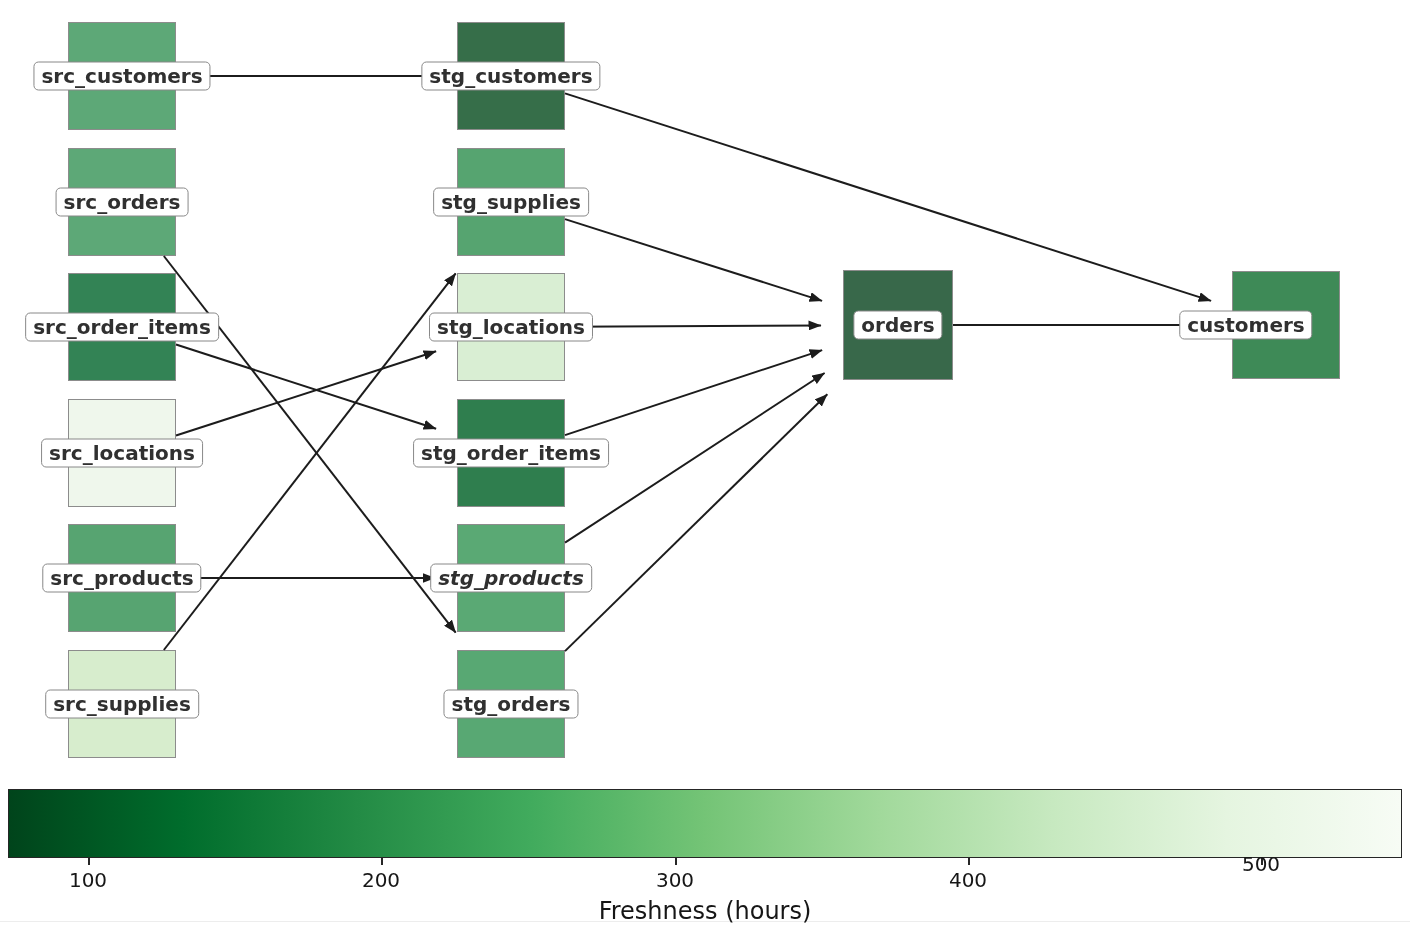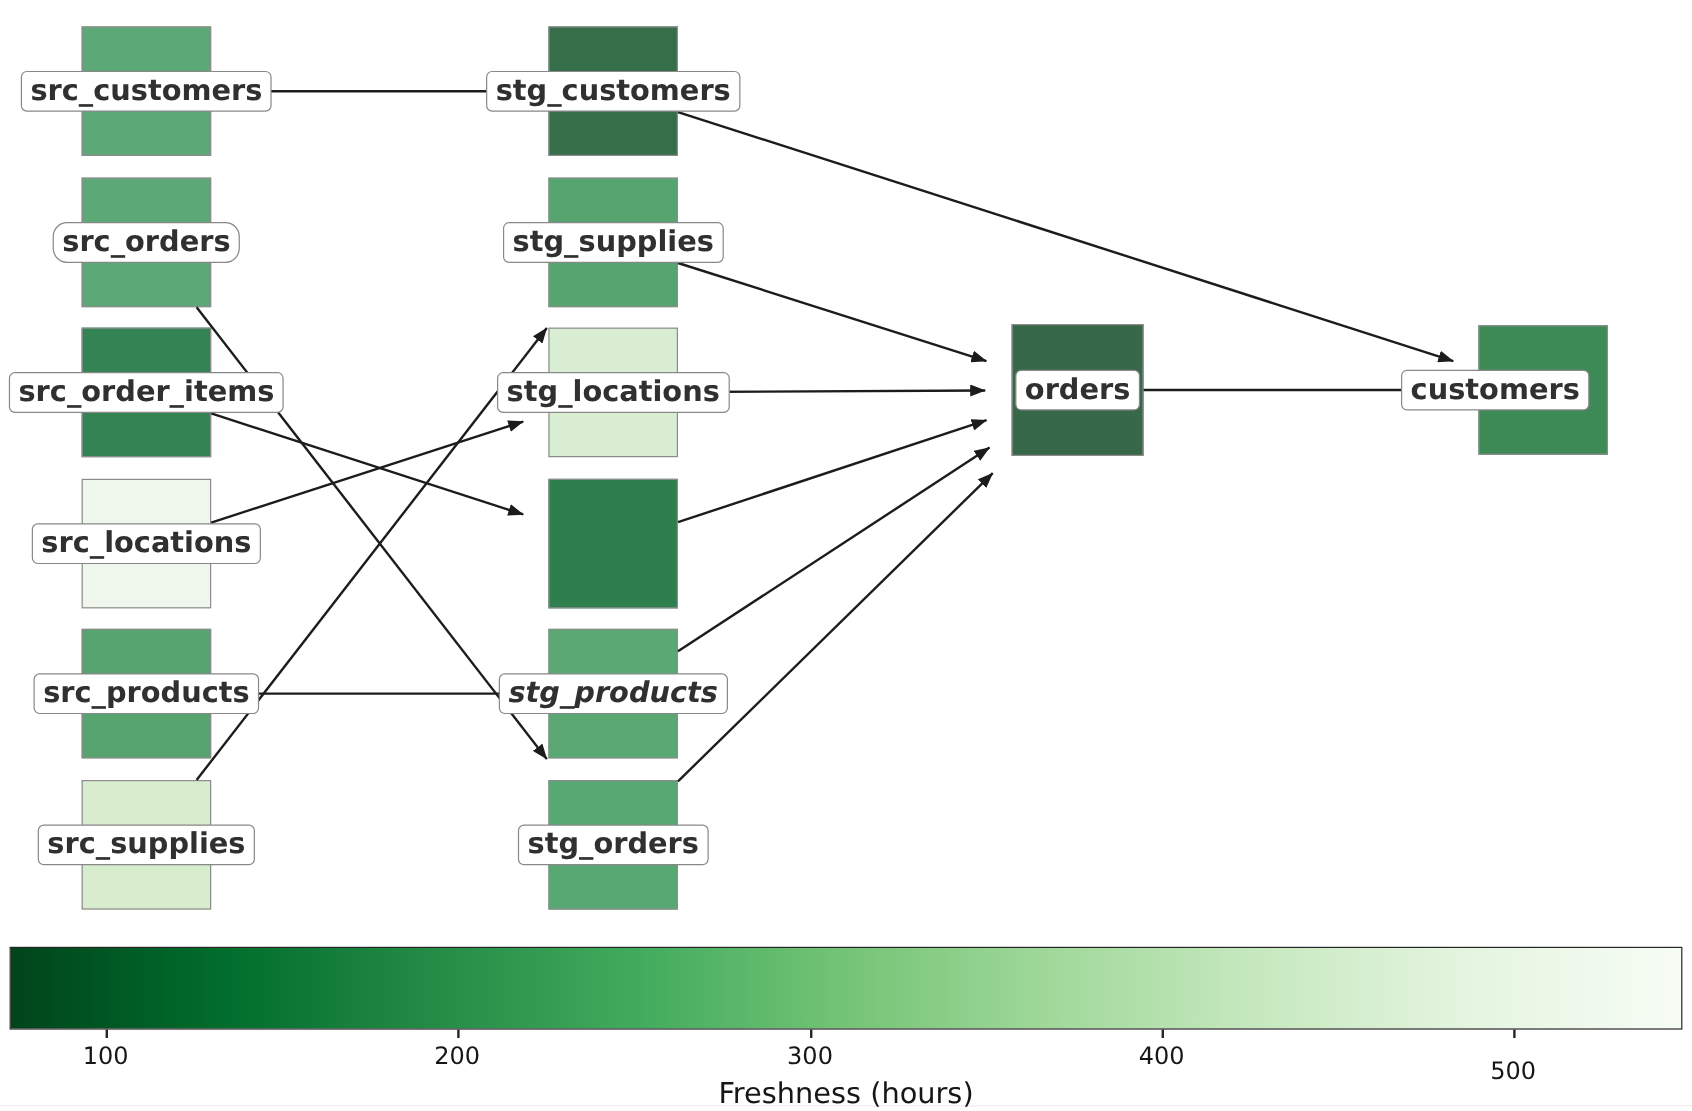--- a/index.html
+++ b/index.html
@@ -19,21 +19,21 @@
   #edge-layer{
     position:absolute;left:0;top:0;z-index:2;
   }
   .node-label{
     position:absolute;
     transform:translate(-50%,-50%);
     background:#ffffff;
     border:1.6px solid #888888;
     border-radius:5px;
     padding:1px 7px 2px 7px;
-    font-size:24px;
+    font-size:20px;
     font-weight:bold;
     color:#303030;
     white-space:nowrap;
     line-height:1.2;
     z-index:3;
   }
   #colorbar{
     position:absolute;
     box-sizing:border-box;
     border:1.5px solid #262626;
@@ -100,35 +100,36 @@
     <div class="node-box" style="left: 68px; top: 650px; width: 108px; height: 108px; background: rgb(215, 237, 205);"></div>
     <div class="node-box" style="left: 457px; top: 22px; width: 108px; height: 108px; background: rgb(54, 110, 73);"></div>
     <div class="node-box" style="left: 457px; top: 148px; width: 108px; height: 108px; background: rgb(86, 164, 112);"></div>
     <div class="node-box" style="left: 457px; top: 273px; width: 108px; height: 108px; background: rgb(217, 238, 211);"></div>
     <div class="node-box" style="left: 457px; top: 399px; width: 108px; height: 108px; background: rgb(47, 126, 78);"></div>
     <div class="node-box" style="left: 457px; top: 524px; width: 108px; height: 108px; background: rgb(90, 169, 116);"></div>
     <div class="node-box" style="left: 457px; top: 650px; width: 108px; height: 108px; background: rgb(88, 168, 115);"></div>
     <div class="node-box" style="left: 843px; top: 270px; width: 110px; height: 110px; background: rgb(56, 104, 74);"></div>
     <div class="node-box" style="left: 1232px; top: 271px; width: 108px; height: 108px; background: rgb(62, 138, 87);"></div>
     <div class="node-label" style="left: 122px; top: 76px; background: rgb(255, 255, 255); border-color: rgb(136, 136, 136); color: rgb(48, 48, 48);">src_customers</div>
-    <div class="node-label" style="left: 122px; top: 202px; background: rgb(255, 255, 255); border-color: rgb(136, 136, 136); color: rgb(48, 48, 48); border-radius: 12px;">src_orders</div>
+    <div class="node-label" style="left: 122px; top: 202px; background: rgb(255, 255, 255); border-color: rgb(136, 136, 136); color: rgb(48, 48, 48);">src_orders</div>
     <div class="node-label" style="left: 122px; top: 327px; background: rgb(255, 255, 255); border-color: rgb(136, 136, 136); color: rgb(48, 48, 48);">src_order_items</div>
     <div class="node-label" style="left: 122px; top: 453px; background: rgb(255, 255, 255); border-color: rgb(136, 136, 136); color: rgb(48, 48, 48);">src_locations</div>
     <div class="node-label" style="left: 122px; top: 578px; background: rgb(255, 255, 255); border-color: rgb(136, 136, 136); color: rgb(48, 48, 48);">src_products</div>
     <div class="node-label" style="left: 122px; top: 704px; background: rgb(255, 255, 255); border-color: rgb(136, 136, 136); color: rgb(48, 48, 48);">src_supplies</div>
     <div class="node-label" style="left: 511px; top: 76px; background: rgb(255, 255, 255); border-color: rgb(136, 136, 136); color: rgb(48, 48, 48);">stg_customers</div>
     <div class="node-label" style="left: 511px; top: 202px; background: rgb(255, 255, 255); border-color: rgb(136, 136, 136); color: rgb(48, 48, 48);">stg_supplies</div>
     <div class="node-label" style="left: 511px; top: 327px; background: rgb(255, 255, 255); border-color: rgb(136, 136, 136); color: rgb(48, 48, 48);">stg_locations</div>
+    <div class="node-label" style="left: 511px; top: 453px; background: rgb(255, 255, 255); border-color: rgb(136, 136, 136); color: rgb(48, 48, 48);">stg_order_items</div>
     <div class="node-label" style="left: 511px; top: 578px; background: rgb(255, 255, 255); border-color: rgb(136, 136, 136); color: rgb(48, 48, 48); font-style: italic;">stg_products</div>
     <div class="node-label" style="left: 511px; top: 704px; background: rgb(255, 255, 255); border-color: rgb(136, 136, 136); color: rgb(48, 48, 48);">stg_orders</div>
     <div class="node-label" style="left: 898px; top: 325px; background: rgb(255, 255, 255); border-color: rgb(136, 136, 136); color: rgb(48, 48, 48);">orders</div>
     <div class="node-label" style="left: 1246px; top: 325px; background: rgb(255, 255, 255); border-color: rgb(136, 136, 136); color: rgb(48, 48, 48);">customers</div>
     <div class="cbar-tick" style="left: 88px; top: 858px;"></div>
     <div class="cbar-tick-label" style="left: 88px; top: 868px;">100</div>
     <div class="cbar-tick" style="left: 381px; top: 858px;"></div>
     <div class="cbar-tick-label" style="left: 381px; top: 868px;">200</div>
     <div class="cbar-tick" style="left: 675px; top: 858px;"></div>
     <div class="cbar-tick-label" style="left: 675px; top: 868px; text-align: right;">300</div>
     <div class="cbar-tick" style="left: 968px; top: 858px;"></div>
     <div class="cbar-tick-label" style="left: 968px; top: 868px;">400</div>
     <div class="cbar-tick" style="left: 1261px; top: 858px;"></div>
-    <div class="cbar-tick-label" style="left: 1261px; top: 880px;">500</div>
+    <div class="cbar-tick-label" style="left: 1261px; top: 852px;">500</div>
   </div>
 
 </body></html>

